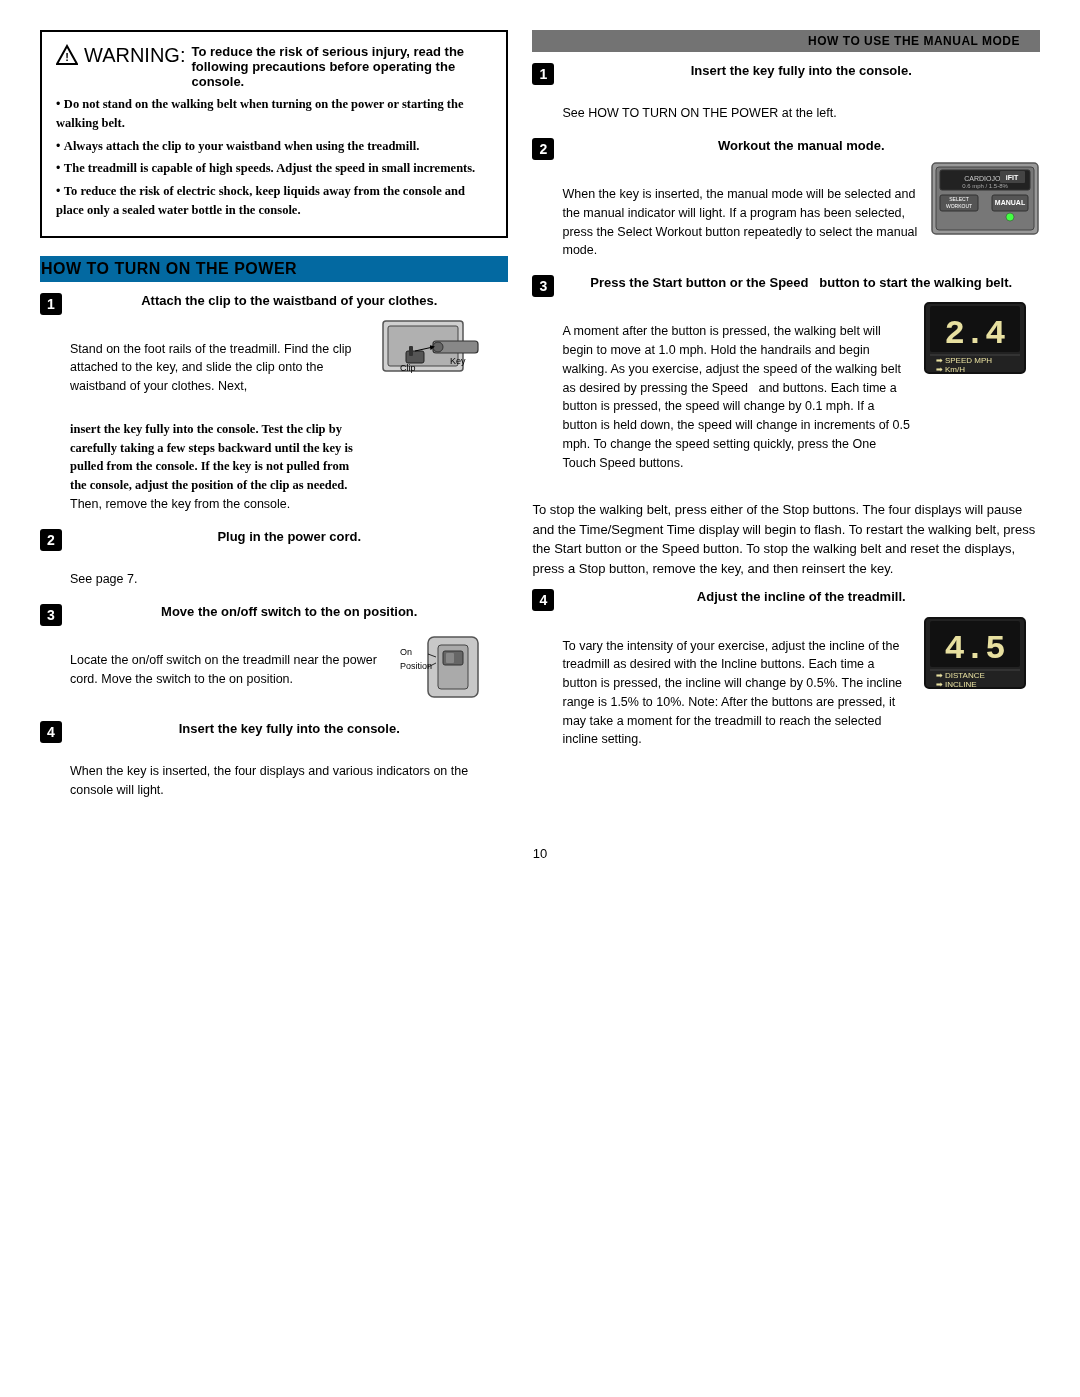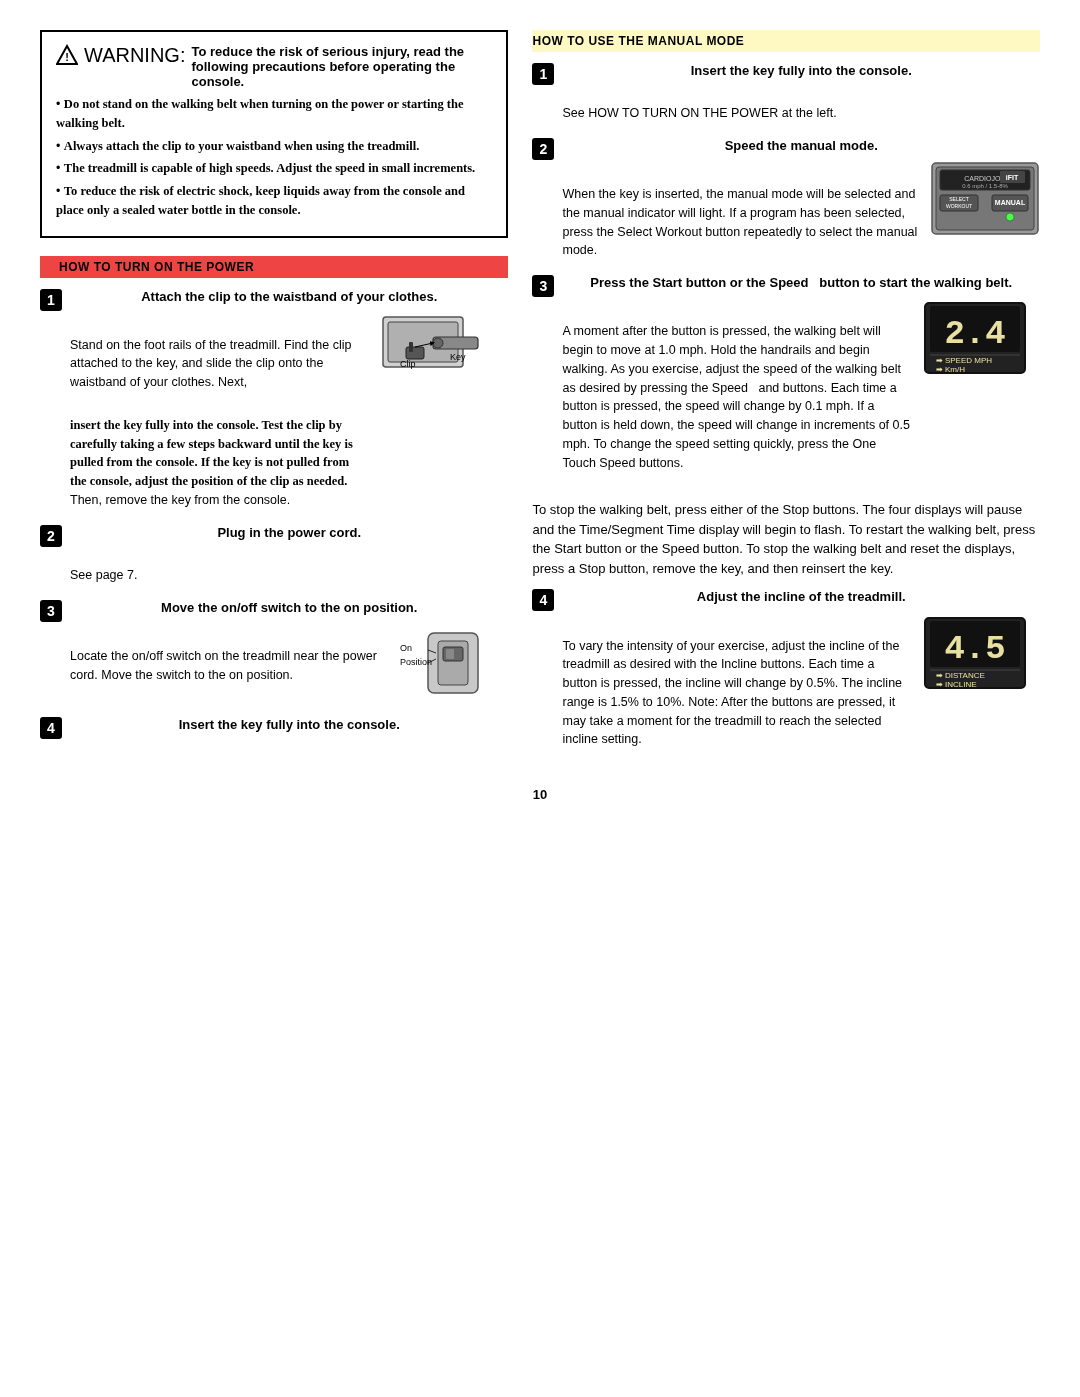--- a/index.html
+++ b/index.html
@@ -52,24 +52,24 @@
     .warning-body {
       font-size: 12.5px;
       line-height: 1.5;
     }
     .warning-body p {
       margin-bottom: 4px;
     }
 
     
     .section-header {
-      background: #ef4444;
-      font-weight: bold;
-      font-size: 12px;
-      padding: 4px 19px;
+      background: #0369a1;
+      font-weight: bold;
+      font-size: 16px;
+      padding: 4px 1px;
       margin-bottom: 10px;
       letter-spacing: 0.5px;
     }
 
     
     .step {
       display: flex;
       align-items: flex-start;
       gap: 8px;
       margin-bottom: 10px;
@@ -127,32 +127,32 @@
       flex-shrink: 0;
     }
 
     
     .bold { font-weight: bold; font-family: Liberation Serif, serif; }
 
     
     .page-number {
       text-align: center;
       font-size: 13px;
-      margin-top: 24px;
-      font-weight: bold;
+      margin-top: 32px;
     }
 
     
     .right-section-header {
-      background: #fef9c3;
+      background: #737373;
       font-weight: bold;
       font-size: 12px;
-      padding: 4px 0;
+      padding: 4px 20px;
       margin-bottom: 10px;
       letter-spacing: 0.5px;
+      text-align: right;
     }
 
     .speed-display-img {
       width: 120px;
       flex-shrink: 0;
     }
 
     .incline-display-img {
       width: 120px;
       flex-shrink: 0;
@@ -259,20 +259,23 @@
               </svg>
             </div>
           </div>
         </div>
       </div>
 
       <div class="step">
         <div class="step-number">4</div>
         <div class="step-content">
           <div class="step-title">Insert the key fully into the console.</div>
+          <div class="step-text">
+            <p>When the key is inserted, the four displays and various indicators on the console will light.</p>
+          </div>
         </div>
       </div>
 
     </div>
 
     <div class="right-col">
       <div class="right-section-header">HOW TO USE THE MANUAL MODE</div>
 
       <div class="step">
         <div class="step-number">1</div>
@@ -280,21 +283,21 @@
           <div class="step-title">Insert the key fully into the console.</div>
           <div class="step-text">
             <p>See HOW TO TURN ON THE POWER at the left.</p>
           </div>
         </div>
       </div>
 
       <div class="step">
         <div class="step-number">2</div>
         <div class="step-content">
-          <div class="step-title">Speed the manual mode.</div>
+          <div class="step-title">Workout the manual mode.</div>
           <div class="step-with-image">
             <div class="step-text">
               <p>When the key is inserted, the manual mode will be selected and the manual indicator will light. If a program has been selected, press the Select Workout button repeatedly to select the manual mode.</p>
             </div>
 
             <div style="flex-shrink:0; width:110px;">
               <svg viewBox="0 0 110 75" width="110" height="75">
 
                 <rect x="2" y="2" width="106" height="71" rx="4" fill="#999" stroke="#555" stroke-width="1.5"></rect>
                 <rect x="6" y="6" width="98" height="63" rx="3" fill="#777" stroke="#444" stroke-width="1"></rect>

